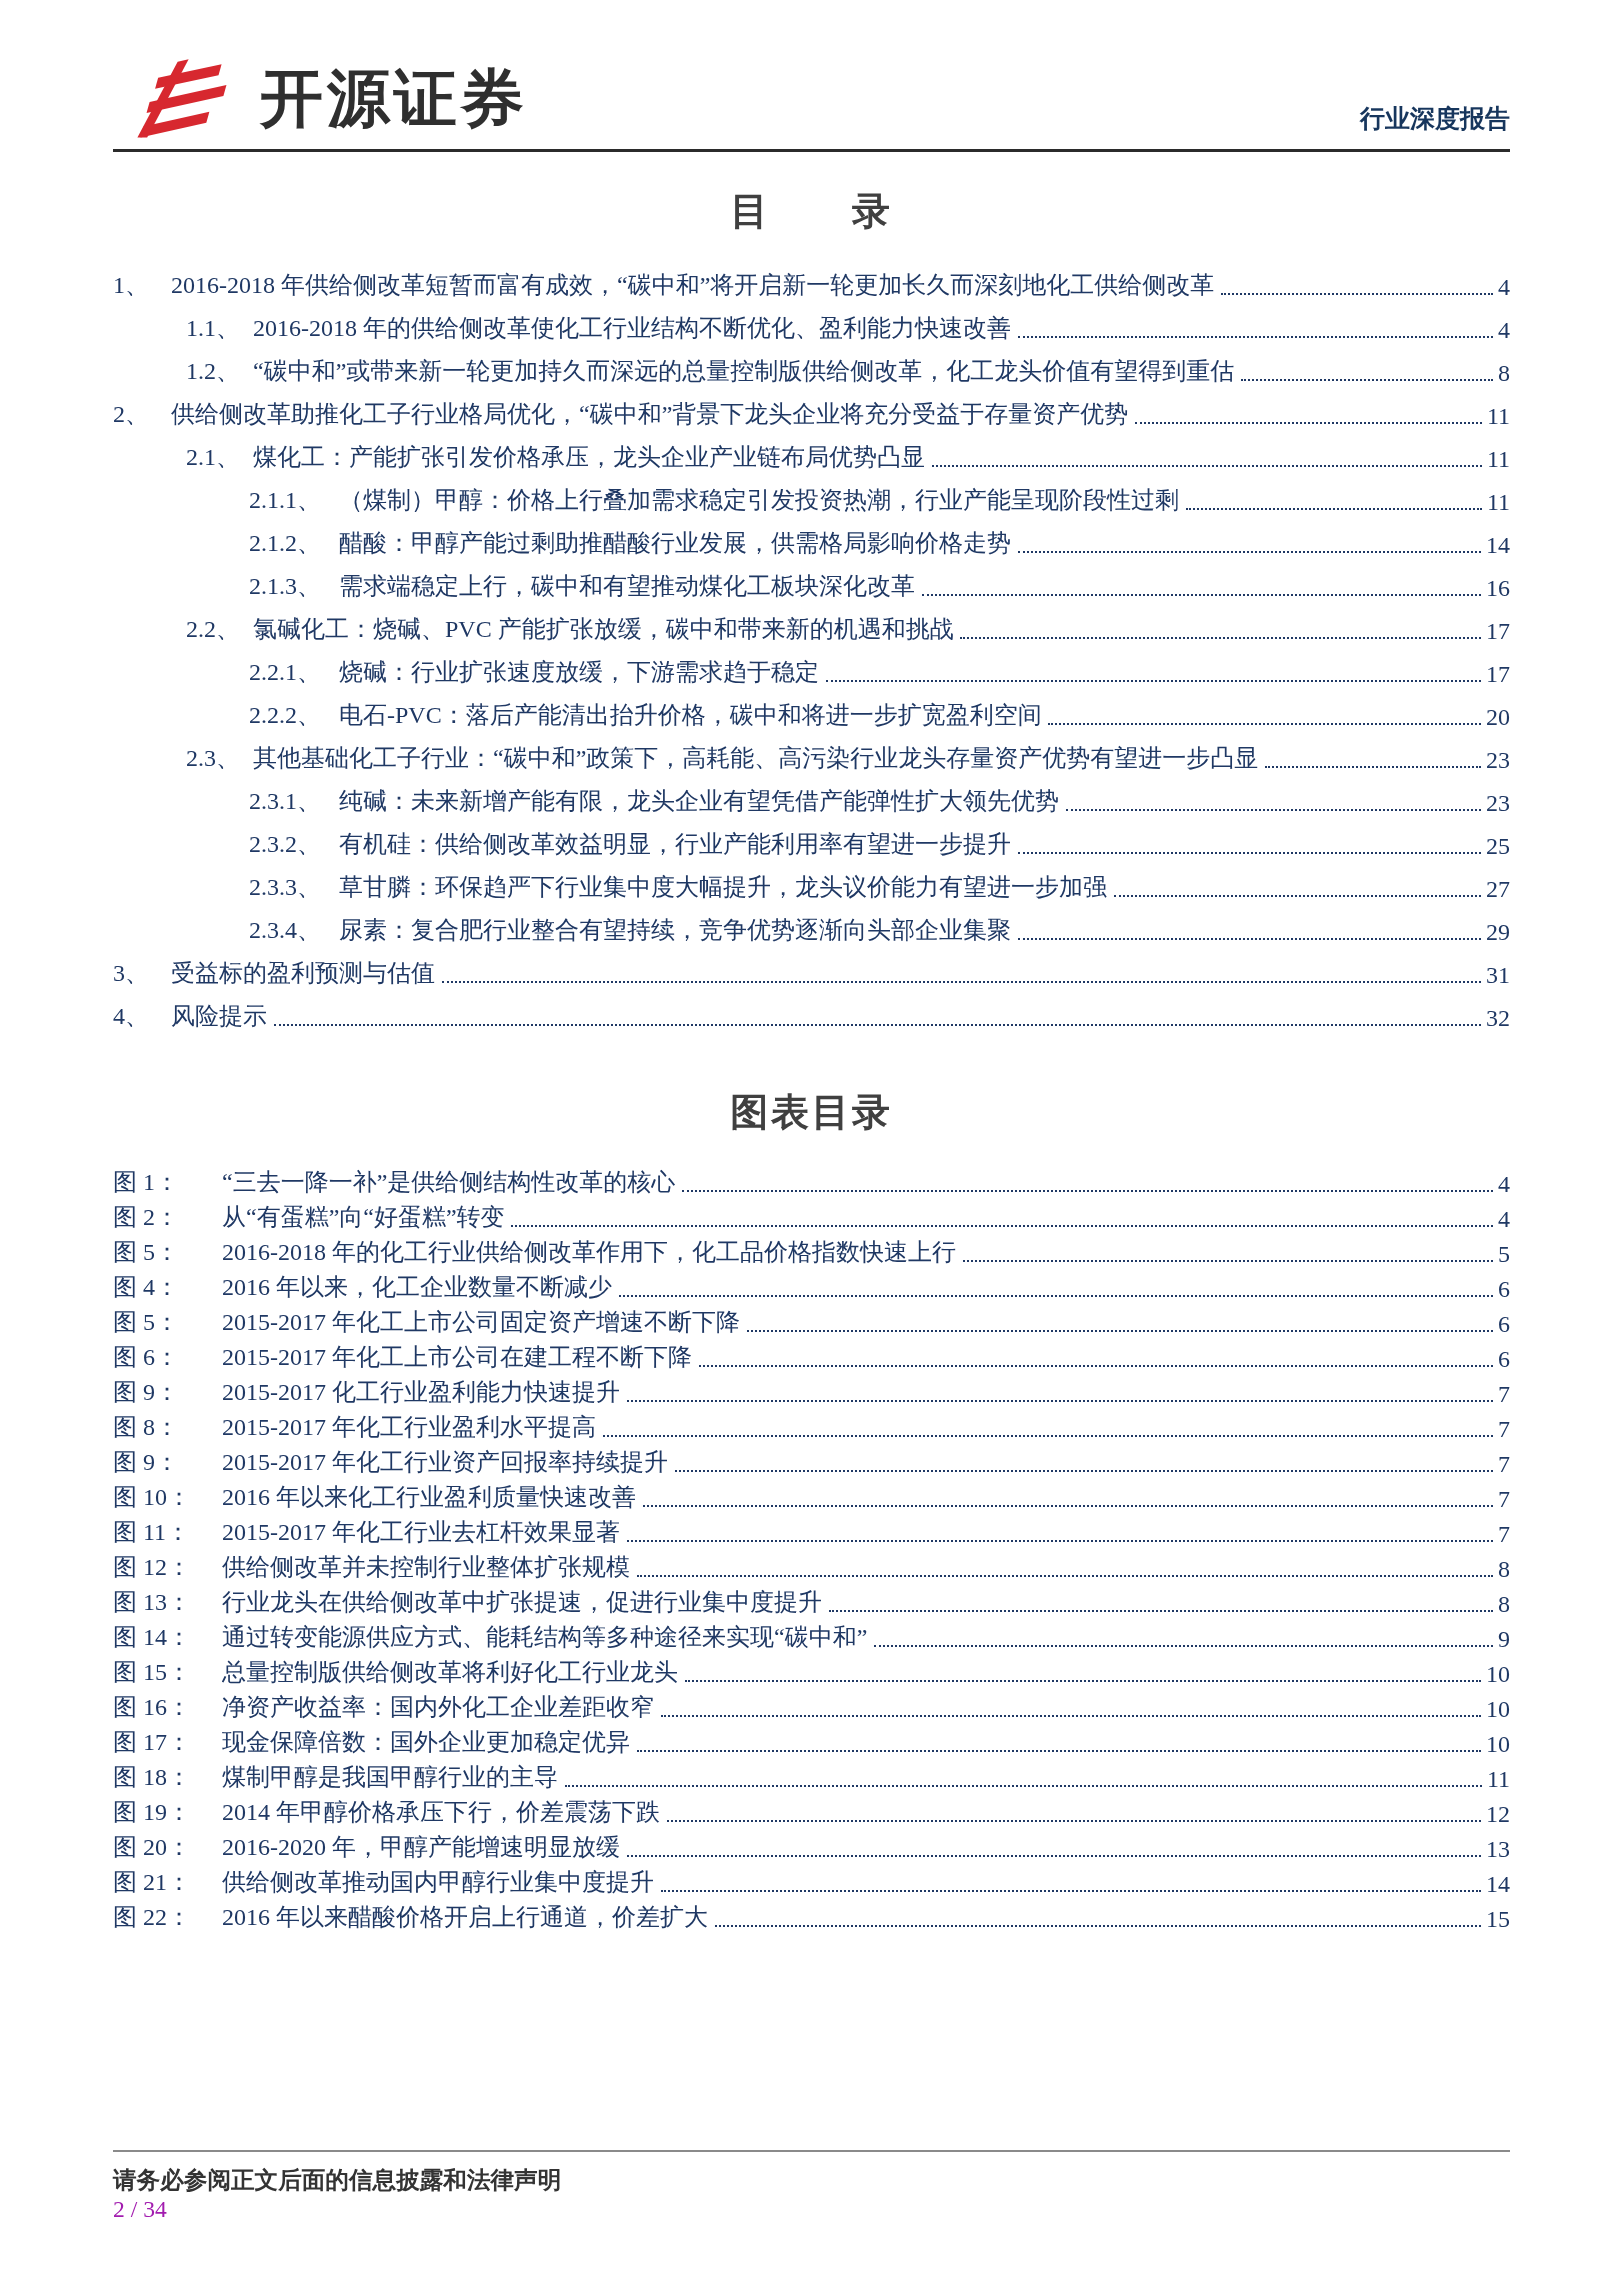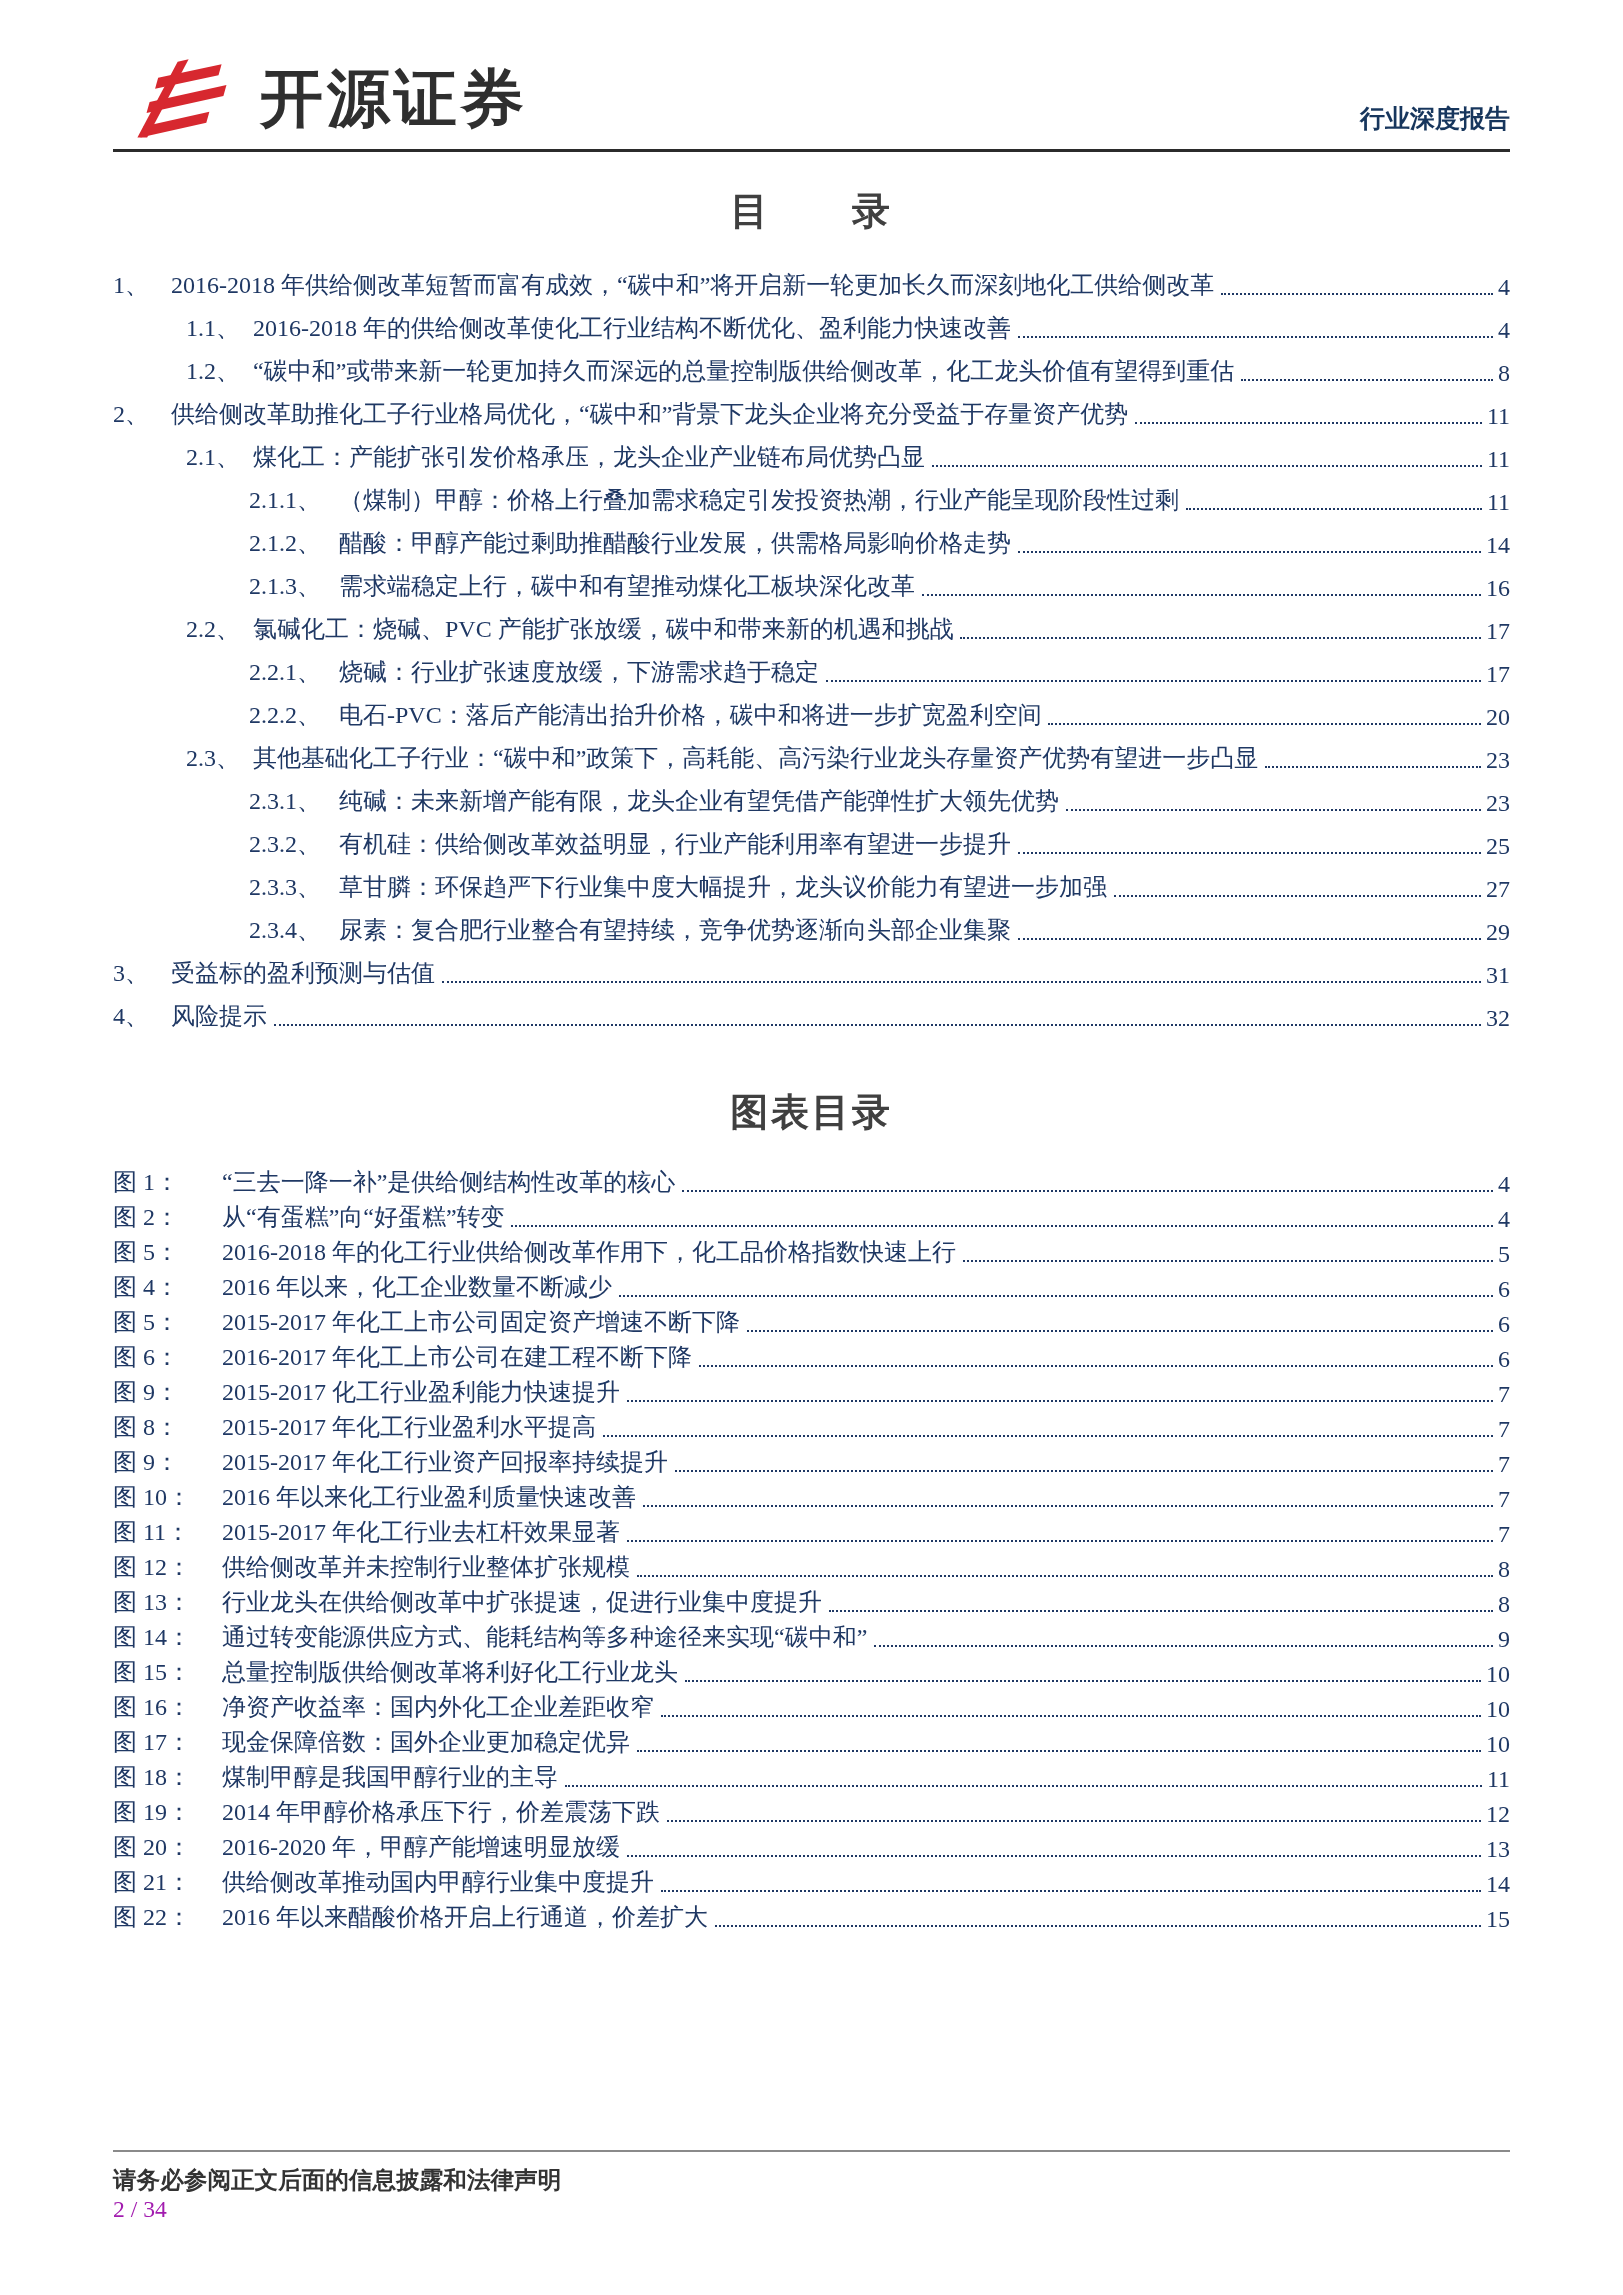--- a/index.html
+++ b/index.html
@@ -278,21 +278,21 @@
         <span class="pg">6</span>
       </div>
       <div class="fig-row">
         <span class="num">图 5：</span>
         <span class="txt">2015-2017 年化工上市公司固定资产增速不断下降</span>
         <span class="leader"></span>
         <span class="pg">6</span>
       </div>
       <div class="fig-row">
         <span class="num">图 6：</span>
-        <span class="txt">2016-2017 年化工上市公司在建工程不断下降</span>
+        <span class="txt">2015-2017 年化工上市公司在建工程不断下降</span>
         <span class="leader"></span>
         <span class="pg">6</span>
       </div>
       <div class="fig-row">
         <span class="num">图 9：</span>
         <span class="txt">2015-2017 化工行业盈利能力快速提升</span>
         <span class="leader"></span>
         <span class="pg">7</span>
       </div>
       <div class="fig-row">

